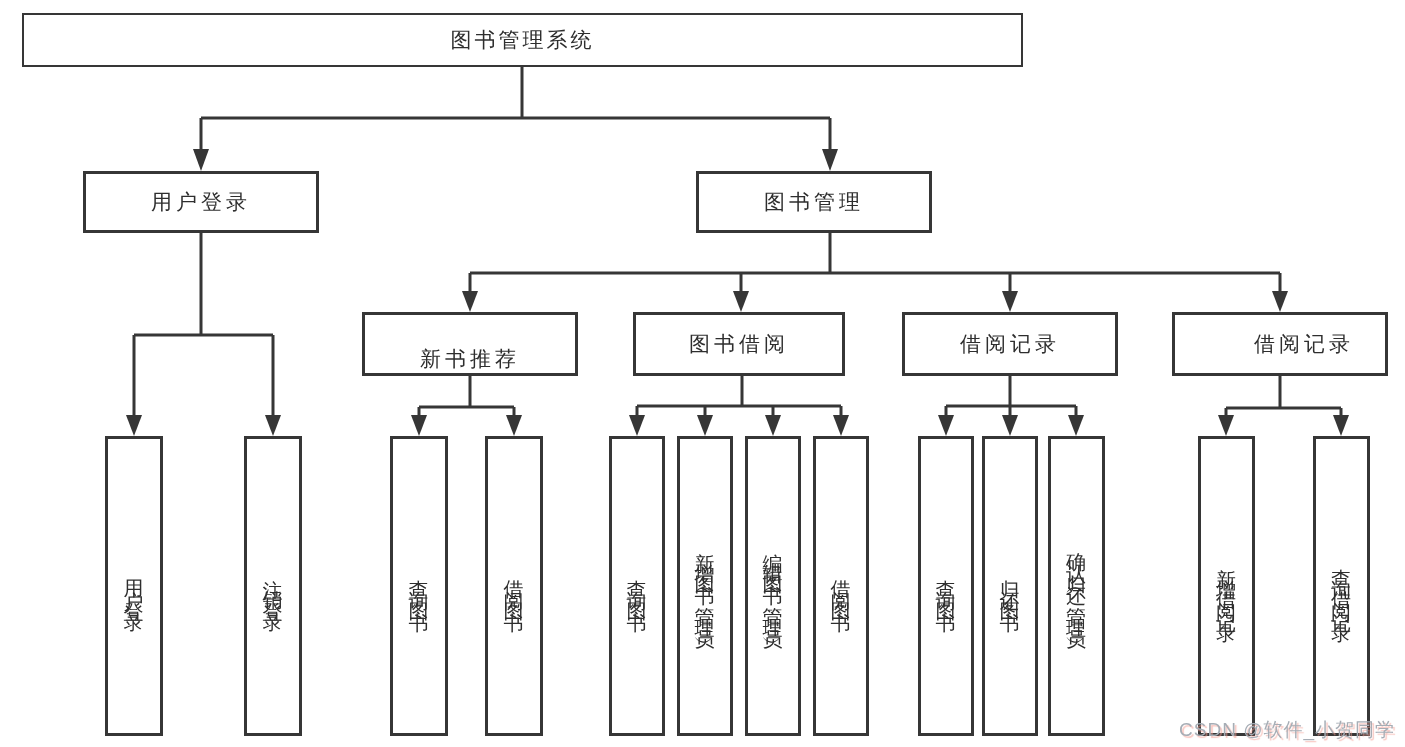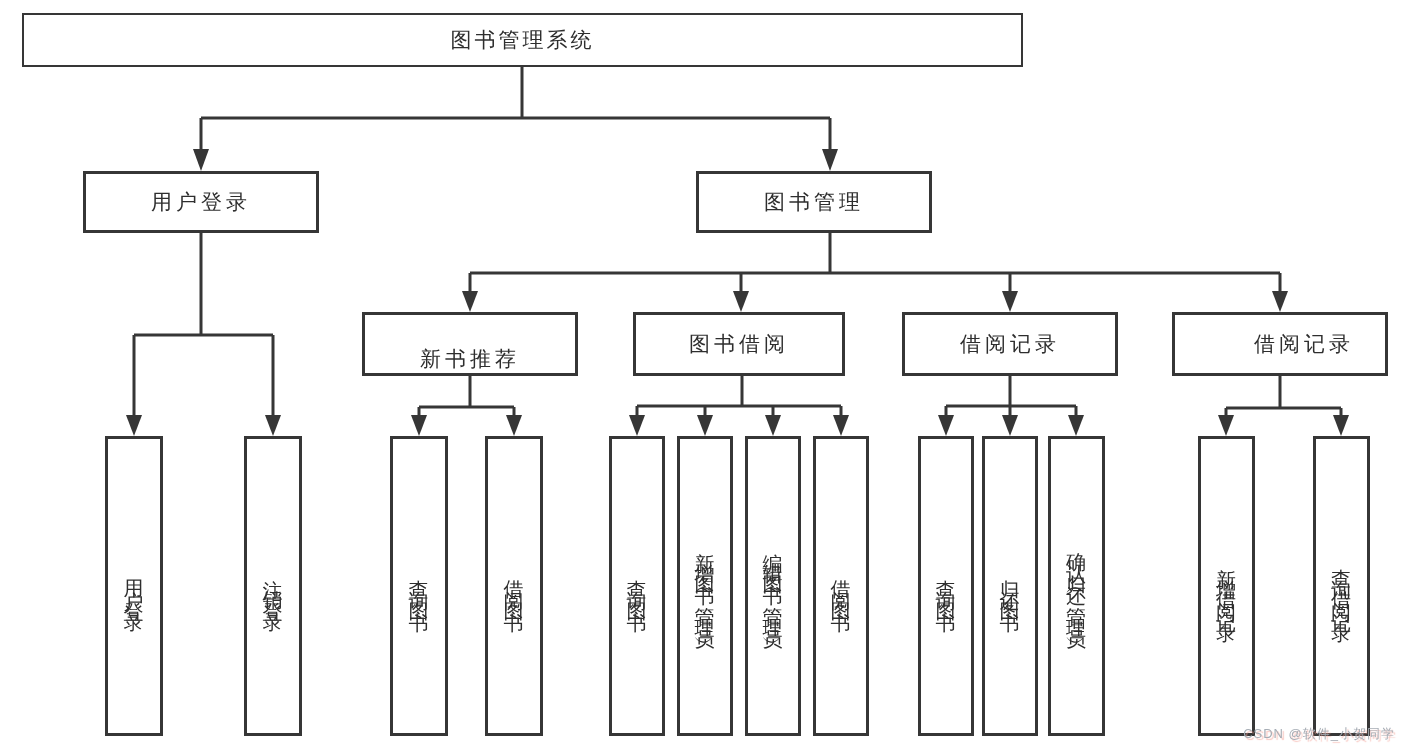--- a/index.html
+++ b/index.html
@@ -42,21 +42,21 @@
     font-size: 20px;
     line-height: 1;
     letter-spacing: 11px;
     color: #2e2e2e;
     white-space: nowrap;
   }
   .watermark {
     position: absolute;
     right: 10px;
     bottom: 4px;
-    font-size: 13px;
+    font-size: 19px;
     letter-spacing: 1px;
     color: #a6adb5;
     text-shadow: 2px 2px 1px rgba(244, 160, 150, 0.6);
     white-space: nowrap;
   }
 </style>
 </head>
 <body>
 
 <div class="stage">

